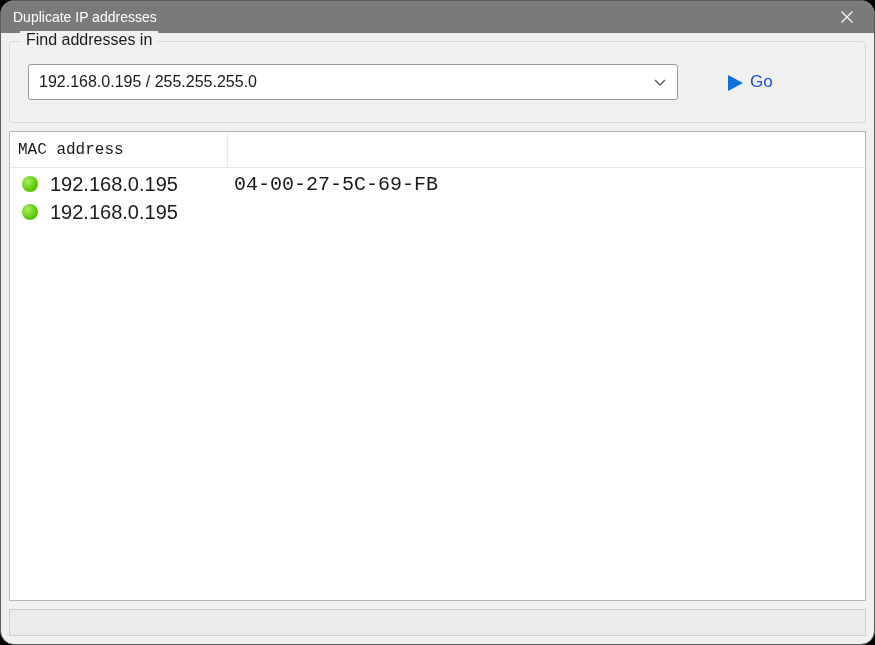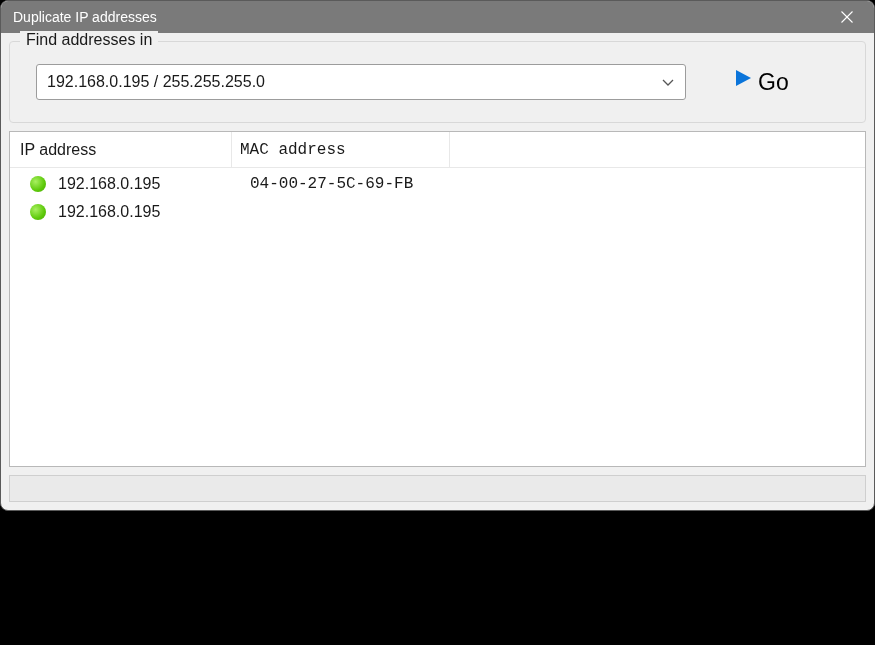--- a/index.html
+++ b/index.html
@@ -9,24 +9,24 @@
     }
     body {
       font-family: "Segoe UI", Tahoma, sans-serif;
       background: #000;
       width: 875px;
       height: 645px;
       overflow: hidden;
     }
     .window {
       width: 875px;
-      height: 511px;
+      height: 645px;
       background: #f0f0f0;
       border: 1px solid #5a5a5a;
-      border-radius: 8px;
+      border-radius: 14px;
       display: flex;
       flex-direction: column;
       overflow: hidden;
     }
     .titlebar {
       height: 32px;
       background: #7a7a7a;
       color: #fff;
       display: flex;
       align-items: center;
@@ -70,21 +70,20 @@
       left: 10px;
       background: #f0f0f0;
       padding: 0 6px;
       font-size: 16px;
       color: #1a1a1a;
     }
     .fieldset-row {
       display: flex;
       align-items: center;
       gap: 40px;
-      margin-left: 8px;
     }
     .combo {
       flex: 0 0 650px;
       height: 36px;
       border: 1px solid #9c9c9c;
       border-radius: 3px;
       background: #fff;
       display: flex;
       align-items: center;
       padding: 0 10px;
@@ -96,26 +95,26 @@
       font-size: 16px;
       color: #1a1a1a;
     }
     .combo-chevron {
       width: 14px;
       height: 14px;
       color: #565656;
     }
     .go-button {
       display: flex;
-      align-items: flex-start;
+      align-items: flex-end;
       gap: 6px;
       cursor: pointer;
       padding: 4px 8px;
-      font-size: 23px;
-      color: #000000;
+      font-size: 17px;
+      color: #1d4ed8;
       background: transparent;
       border: none;
     }
     .go-button svg {
       width: 18px;
       height: 18px;
     }
     .results {
       flex: 1;
       border: 1px solid #b8b8b8;
@@ -146,27 +145,26 @@
       flex: 1;
       overflow: auto;
       padding-top: 2px;
     }
     .row {
       display: flex;
       height: 28px;
       align-items: center;
     }
     .cell {
-      font-size: 16px;
+      font-size: 20px;
       color: #1a1a1a;
       padding: 0 2px;
       height: 100%;
       display: flex;
       align-items: center;
-      margin-left: 8px;
     }
     .cell.col-ip {
       display: flex;
       align-items: center;
       gap: 12px;
       padding-left: 12px;
     }
     .status-dot {
       width: 16px;
       height: 16px;
@@ -210,21 +208,20 @@
           <svg viewBox="0 0 18 18">
             <polygon points="2,1 17,9 2,17" fill="#0a74da"></polygon>
           </svg>
           <span>Go</span>
         </button>
       </div>
     </div>
 
     <div class="results">
       <div class="results-header">
-        <div class="col-head col-ip">IP address</div>
         <div class="col-head col-mac">MAC address</div>
       </div>
       <div class="results-body" id="results-body">
 
       <div class="row">
             <div class="cell col-ip">
               <div class="status-dot"></div>
               <span>192.168.0.195</span>
             </div>
             <div class="cell col-mac">04-00-27-5C-69-FB</div>

